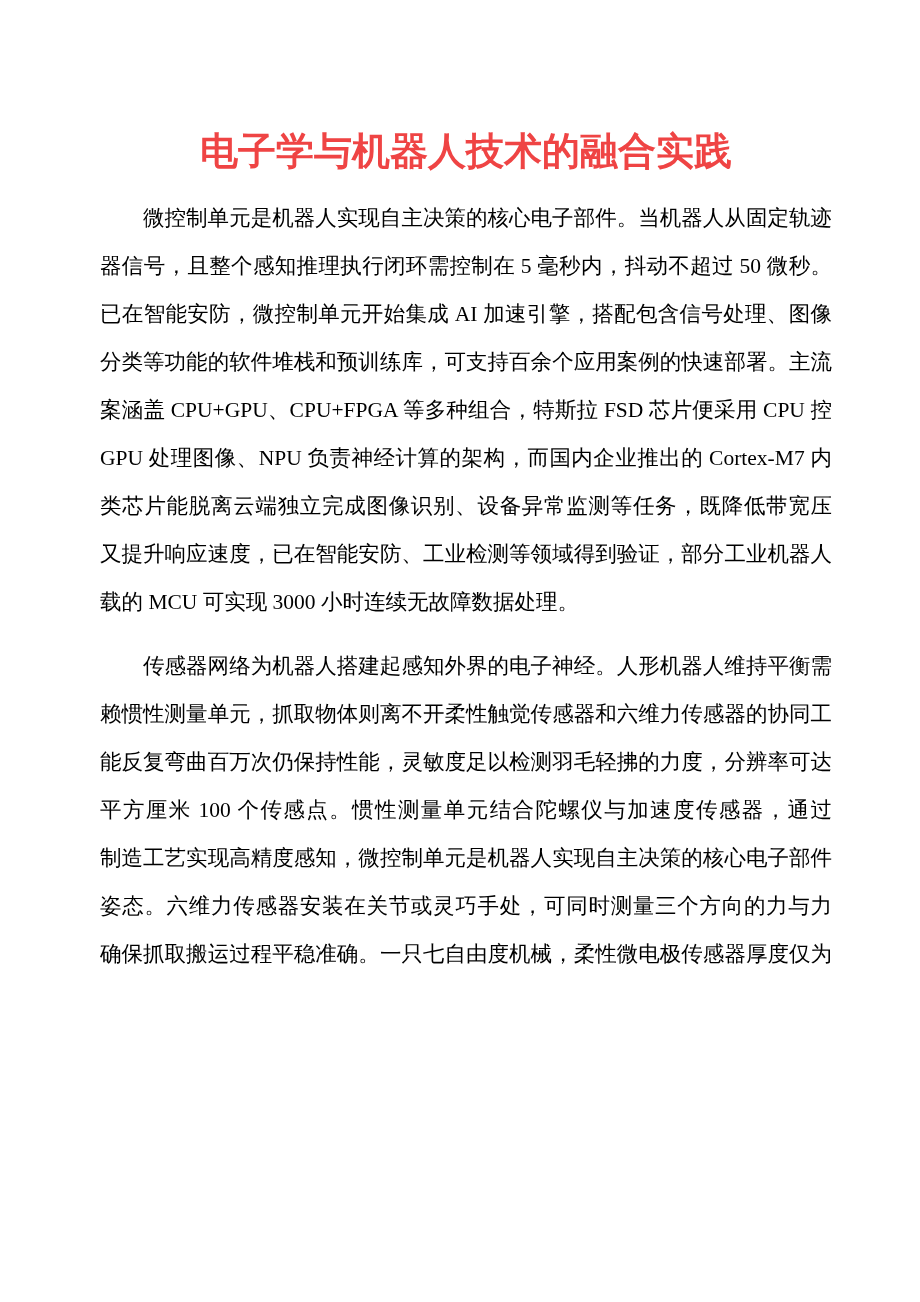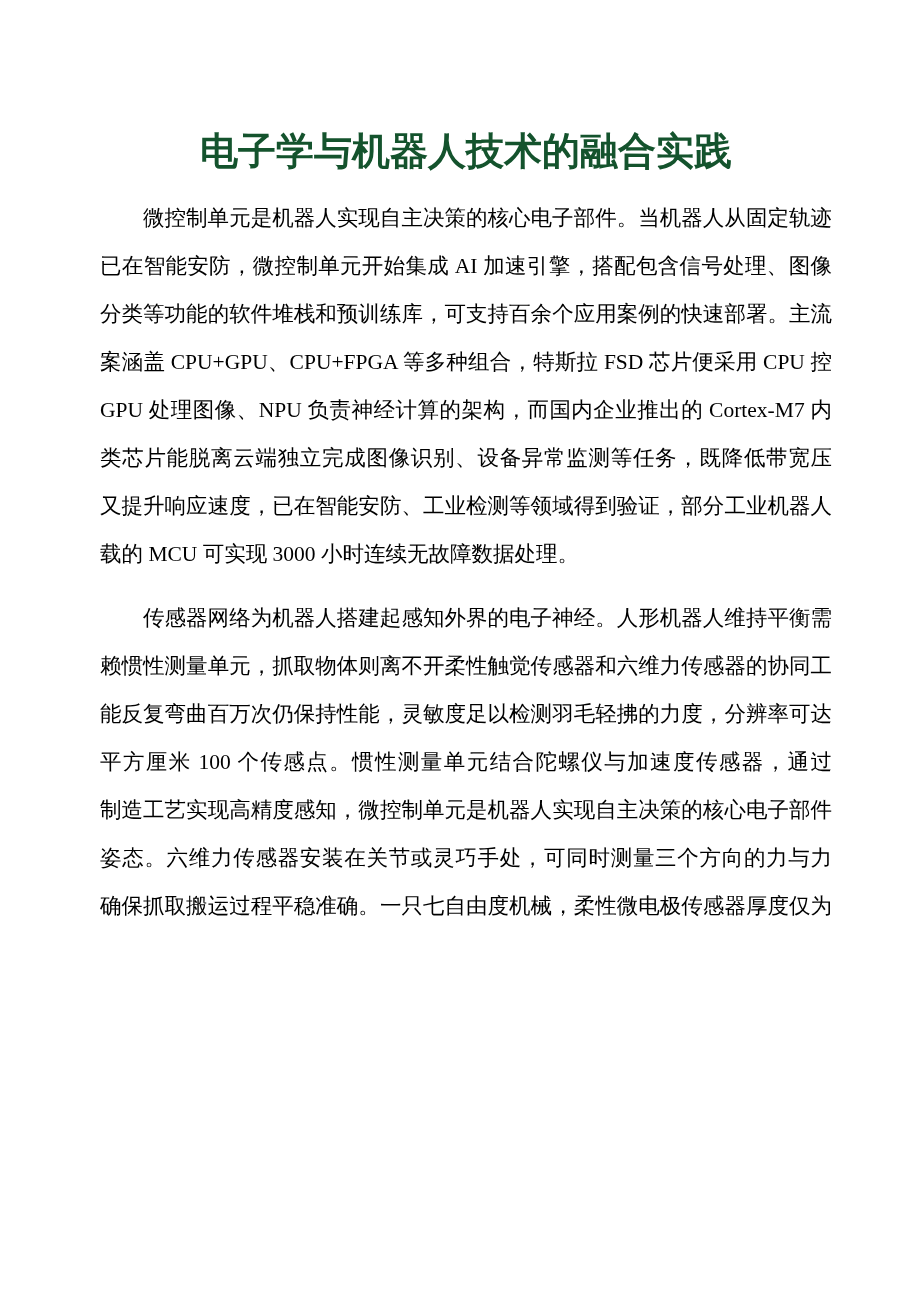--- a/index.html
+++ b/index.html
@@ -13,21 +13,21 @@
     padding: 124px 72px 0 84px;
     overflow: hidden;
   }
   .doc-title {
     font-family: "Liberation Sans", "DejaVu Sans", sans-serif;
     font-weight: bold;
     font-size: 38px;
     line-height: 54px;
     text-align: center;
     letter-spacing: 0px;
-    color: #14532d;
+    color: #ef4444;
   }
   .doc-body {
     margin-top: 10px;
     font-family: "Liberation Serif", "DejaVu Serif", serif;
     font-size: 21.5px;
     color: #000000;
   }
   .paragraph { margin: 16px; }
   .line {
     height: 48px;
@@ -42,20 +42,21 @@
   .line.end { text-align: left; text-align-last: left; }
 </style>
 </head>
 <body>
 
 <div class="page">
   <h1 class="doc-title">电子学与机器人技术的融合实践</h1>
   <div class="doc-body">
       <div class="paragraph">
         <div class="line first">微控制单元是机器人实现自主决策的核心电子部件。当机器人从固定轨迹执</div>
+        <div class="line">器信号，且整个感知推理执行闭环需控制在 5 毫秒内，抖动不超过 50 微秒。</div>
         <div class="line">已在智能安防，微控制单元开始集成 AI 加速引擎，搭配包含信号处理、图像</div>
         <div class="line">分类等功能的软件堆栈和预训练库，可支持百余个应用案例的快速部署。主流方</div>
         <div class="line">案涵盖 CPU+GPU、CPU+FPGA 等多种组合，特斯拉 FSD 芯片便采用 CPU 控制、</div>
         <div class="line">GPU 处理图像、NPU 负责神经计算的架构，而国内企业推出的 Cortex-M7 内核</div>
         <div class="line">类芯片能脱离云端独立完成图像识别、设备异常监测等任务，既降低带宽压力，</div>
         <div class="line">又提升响应速度，已在智能安防、工业检测等领域得到验证，部分工业机器人搭</div>
         <div class="line end">载的 MCU 可实现 3000 小时连续无故障数据处理。</div>
       </div>
       <div class="paragraph">
         <div class="line first">传感器网络为机器人搭建起感知外界的电子神经。人形机器人维持平衡需依</div>

